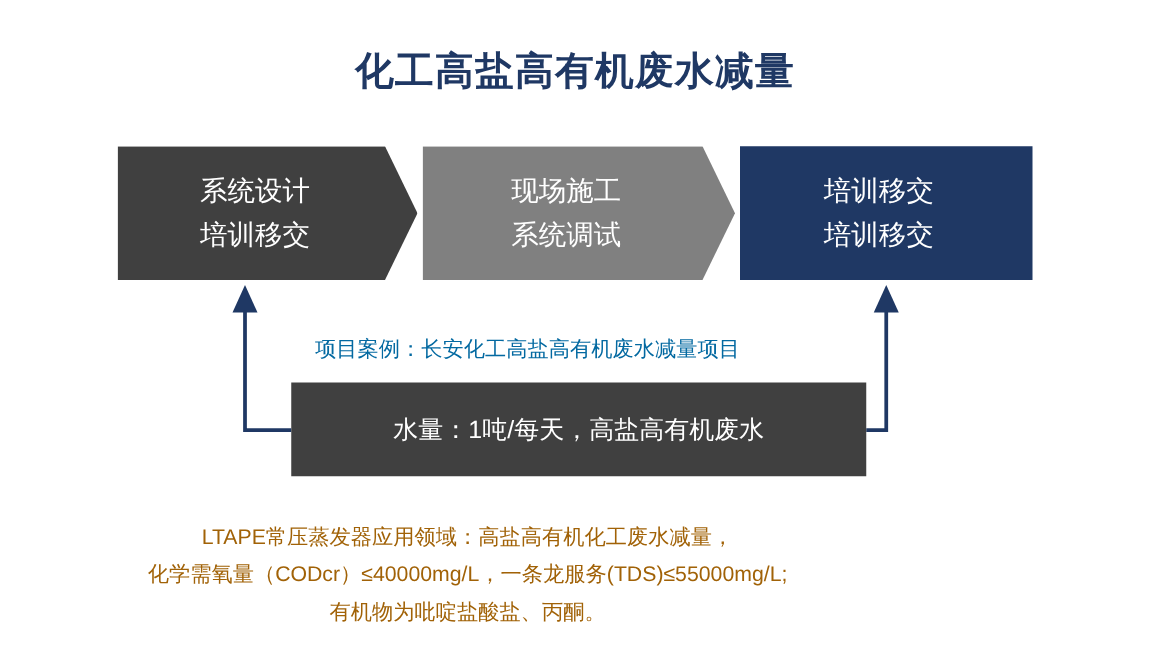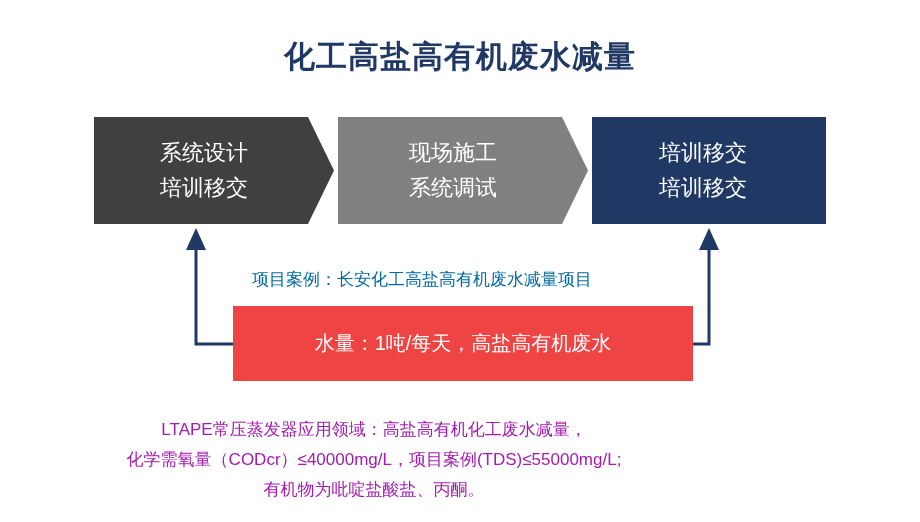--- a/index.html
+++ b/index.html
@@ -78,21 +78,21 @@
     font-size: 17px;
     color: #0369a1;
     white-space: nowrap;
   }
   #case-box {
     position: absolute;
     top: 306px;
     left: 233px;
     width: 460px;
     height: 75px;
-    background: #ef4444;
+    background: #404040;
     display: flex;
     align-items: center;
     justify-content: center;
   }
   #case-box .txt {
     color: #ffffff;
     font-size: 20px;
     white-space: nowrap;
   }
 
@@ -107,21 +107,21 @@
   }
 
   
   #footnote {
     position: absolute;
     top: 415px;
     left: 0;
     width: 748px;
     text-align: center;
     font-size: 17px;
-    color: #a21caf;
+    color: #a16207;
     line-height: 1.75;
   }
   #footnote .fl { white-space: nowrap; }
 </style>
 </head>
 <body>
 
 <div id="slide">
 
   <div id="title">化工高盐高有机废水减量</div>
@@ -150,17 +150,17 @@
     <polygon points="709,228 699,250 719,250" fill="#1f3864"></polygon>
   </svg>
 
   <div id="case-label">项目案例：长安化工高盐高有机废水减量项目</div>
   <div id="case-box">
     <span class="txt">水量：1吨/每天，高盐高有机废水</span>
   </div>
 
   <div id="footnote">
     <div class="fl">LTAPE常压蒸发器应用领域：高盐高有机化工废水减量，</div>
-    <div class="fl">化学需氧量（CODcr）≤40000mg/L，项目案例(TDS)≤55000mg/L;</div>
+    <div class="fl">化学需氧量（CODcr）≤40000mg/L，一条龙服务(TDS)≤55000mg/L;</div>
     <div class="fl">有机物为吡啶盐酸盐、丙酮。</div>
   </div>
 
 </div>
 
 </body></html>

